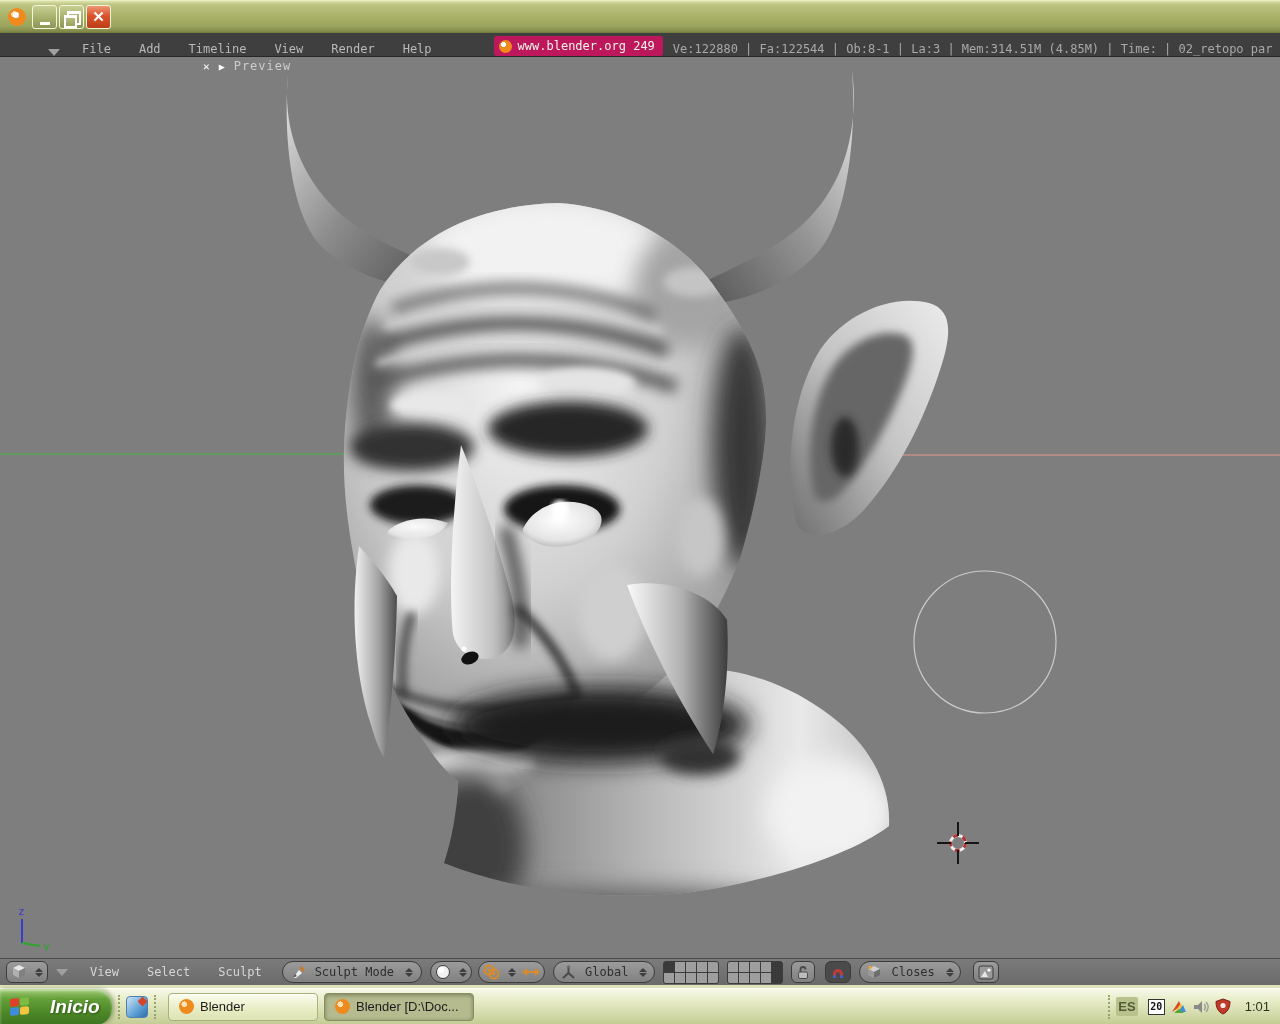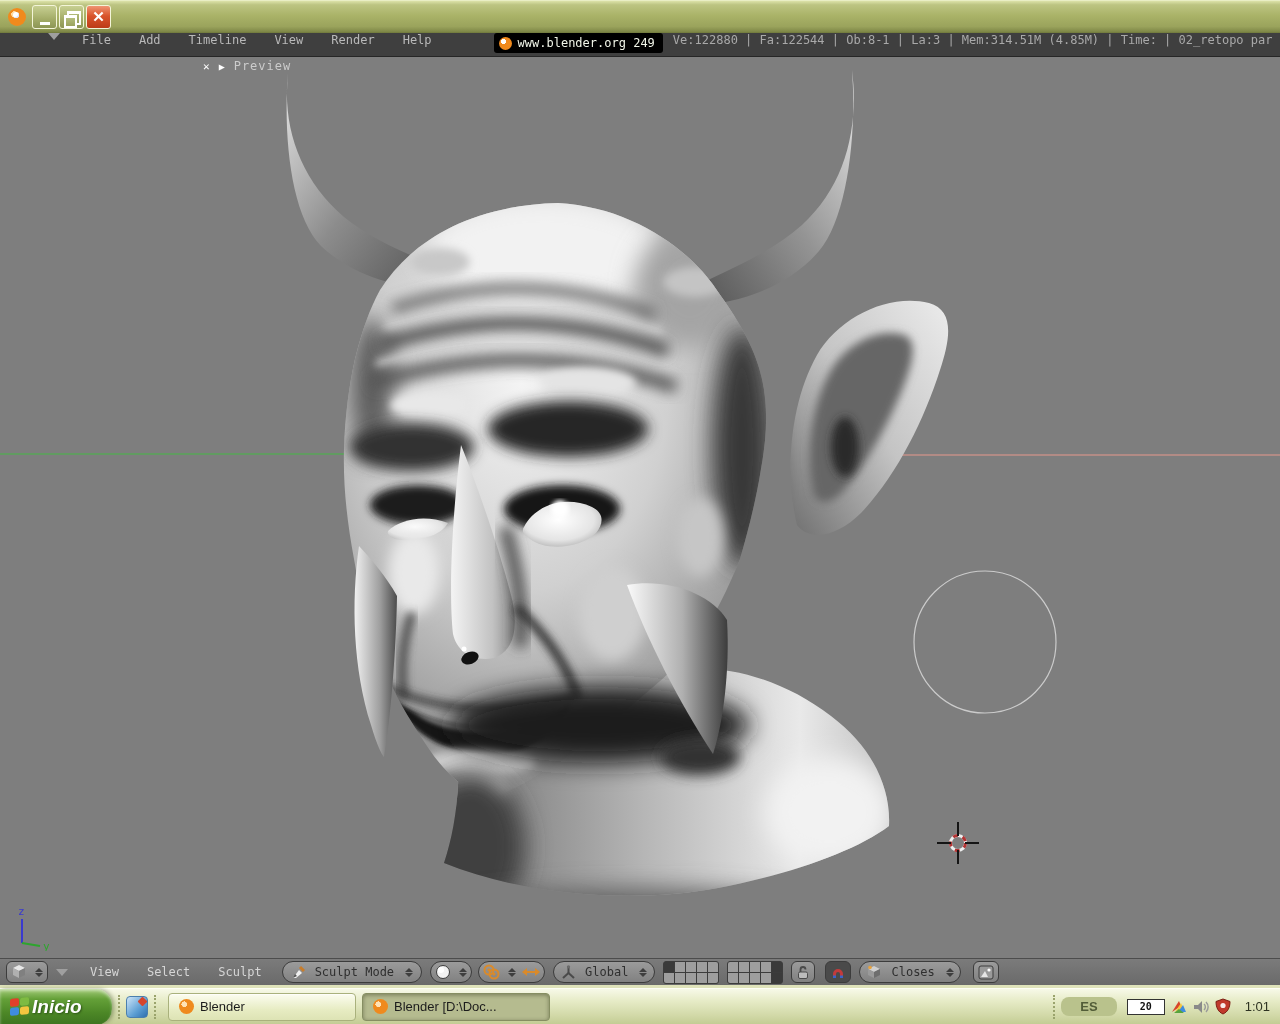--- a/index.html
+++ b/index.html
@@ -28,28 +28,28 @@
   .glyph-restore{ position:relative;}
   .glyph-restore::before{content:""; position:absolute; left:7px; top:5px; width:10px; height:9px;
     border:2px solid #fff; border-top-width:3px;}
   .glyph-restore::after{content:""; position:absolute; left:4px; top:9px; width:9px; height:8px;
     border:2px solid #fff; border-top-width:3px; background:linear-gradient(180deg,#b4bd7c,#9aa35c);}
   .glyph-close::before{content:"\2715"; font-size:15px; font-weight:bold;}
 
   
   .menubar{
     height:24px; background:#3f3f3f; border-bottom:1px solid #262626;
-    display:flex; align-items:flex-start; font-family:"DejaVu Sans Mono",monospace; font-size:12px;
+    display:flex; align-items:flex-end; font-family:"DejaVu Sans Mono",monospace; font-size:12px;
     color:#b9b9b9; white-space:nowrap; overflow:hidden;
   }
   .collapse-tri{ width:0;height:0; border-left:6px solid transparent;border-right:6px solid transparent;
     border-top:7px solid #9f9f9f; margin:0 8px 0 48px;}
   .menubar .menu-item{ padding:0 14px; cursor:default;}
   .blender-badge{ margin-left:48px; height:20px; display:flex; align-items:center; gap:6px;
-    background:#000000; border-radius:3px; padding:0 8px 0 5px; color:#f2f6e9; }
+    background:#be185d; border-radius:3px; padding:0 8px 0 5px; color:#f2f6e9; }
   .badge-logo{ width:13px; height:13px; border-radius:50%;
     background:radial-gradient(circle at 35% 35%, #fff 0 22%, #f08a1d 23% 78%, #a85510 100%);}
   .stats-text{ margin-left:10px; color:#a9a9a9; letter-spacing:0; overflow:hidden;}
 
   
   .viewport{ position:relative; height:901px; background:#7e7e7e; overflow:hidden;}
   .scene{ position:absolute; left:0; top:0; width:1280px; height:901px; display:block;}
   .preview-tab{ position:absolute; left:203px; top:2px; display:flex; align-items:center; gap:9px;
     font-family:"DejaVu Sans Mono",monospace; font-size:12px; color:#cccccc;}
   .pv-close::before{content:"\2715"; color:#fff; font-size:11px; font-weight:bold;}
@@ -81,48 +81,48 @@
   .layer-grid{ display:grid; grid-template-columns:repeat(5,10px); grid-template-rows:repeat(2,10px);
     border:1px solid #3c3c3c; border-radius:3px; overflow:hidden; background:#3c3c3c; gap:1px; margin-left:8px;}
   .layer-cell{ background:#9e9e9e;}
   .layer-cell.active{ background:#3a3a3a;}
   .icon-svg{ display:block;}
 
   
   .taskbar{ height:36px; display:flex; align-items:center;
     background:linear-gradient(180deg,#f7f9e8 0%,#e6ebc6 35%,#d2d9a8 75%,#c3cc94 100%);
     border-top:1px solid #fdfef6; position:relative;}
-  .start-btn{ height:36px; width:112px; display:flex; align-items:center; gap:2px; padding-left:10px;
+  .start-btn{ height:36px; width:112px; display:flex; align-items:center; gap:20px; padding-left:10px;
     border-radius:0 16px 16px 0;
     background:linear-gradient(180deg,#a3cb78 0%,#64a038 28%,#4d8827 65%,#3d7420 100%);
     box-shadow:inset 0 2px 3px rgba(255,255,255,.45), 2px 0 4px rgba(60,80,30,.45);
     color:#fff; font-size:19px; font-weight:bold; font-style:italic; text-shadow:1px 1px 2px #2e5517;}
   .xp-flag{ width:20px; height:18px; display:grid; grid-template-columns:9px 9px; grid-template-rows:8px 8px;
     gap:1px; transform:skewY(-6deg);}
   .xp-flag i{ border-radius:2px; display:block;}
   .xp-flag .r{background:#e0402a;} .xp-flag .g{background:#7ebb42;}
   .xp-flag .b{background:#3f8cde;} .xp-flag .y{background:#f4c63f;}
   .tb-sep{ height:24px; border-left:2px dotted #9aa36c; margin:0 6px;}
   .ql-icon{ width:22px; height:22px; border-radius:4px; position:relative;
     background:linear-gradient(135deg,#cfe5f7,#5d9fd4 60%,#2f6fae); border:1px solid #4a7fae;}
   .ql-icon::after{ content:""; position:absolute; right:1px; top:1px; width:7px; height:7px;
     background:#d6452b; border-radius:1px; transform:rotate(45deg);}
   .task-btn{ height:28px; margin-left:6px; display:flex; align-items:center; gap:6px; padding:0 10px;
-    width:188px; border-radius:4px; font-size:13px; color:#1c1c1c;
+    width:150px; border-radius:4px; font-size:13px; color:#1c1c1c;
     background:linear-gradient(180deg,#fcfdf0,#e7ecc3 60%,#dde3b4); border:1px solid #a9b17c;
     box-shadow:0 1px 1px rgba(255,255,255,.7) inset; overflow:hidden; white-space:nowrap;}
   .task-btn.active{ background:#b5bb8f; border-color:#868e62;
     box-shadow:inset 0 1px 4px rgba(40,45,20,.45);}
   .task-blender-icon{ width:15px; height:15px; border-radius:50%; flex:0 0 auto;
     background:radial-gradient(circle at 35% 35%, #ffe2b5 0 20%, #ef8a1e 21% 78%, #a85510 100%);}
   .tray{ margin-left:auto; display:flex; align-items:center; height:36px; padding-right:10px;}
   .lang-box{ background:#b9c28c; color:#525d38; font-weight:bold; font-size:13px;
-    padding:2px 19px; border-radius:8px; margin-right:10px;}
+    padding:2px 2px; border-radius:2px; margin-right:10px;}
   .tray-icon{ margin-right:5px; display:block;}
-  .cal-icon{ width:38px; height:16px; background:#fff; border:1px solid #333; font-size:10px; font-weight:bold;
+  .cal-icon{ width:17px; height:16px; background:#fff; border:1px solid #333; font-size:10px; font-weight:bold;
     color:#111; display:flex; align-items:center; justify-content:center; font-family:"DejaVu Sans Mono",monospace;}
   .clock{ font-size:13px; color:#2e3322; margin-left:9px;}
 </style>
 </head>
 <body>
 
 <div class="screen">
 
   <div class="titlebar">
     <span class="app-icon"></span>

